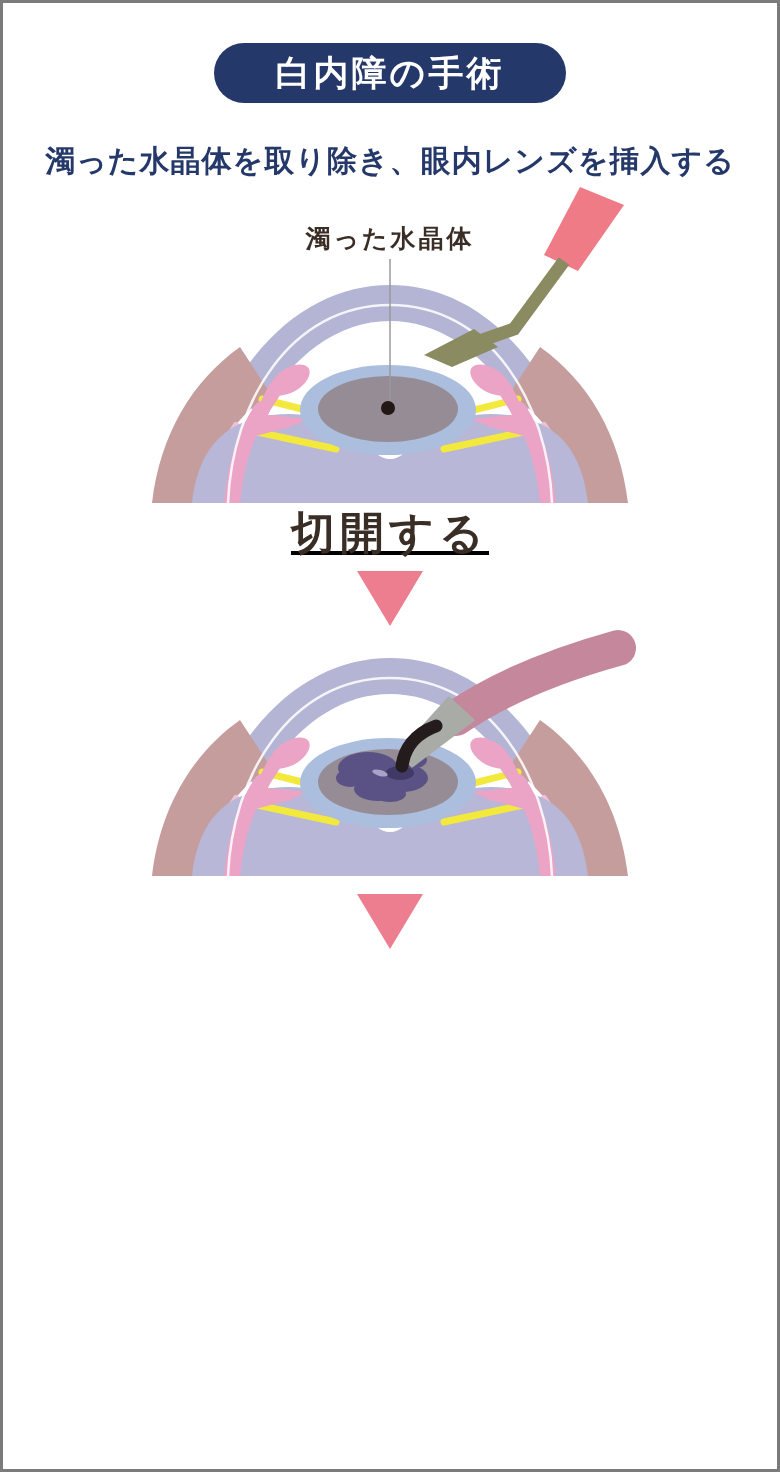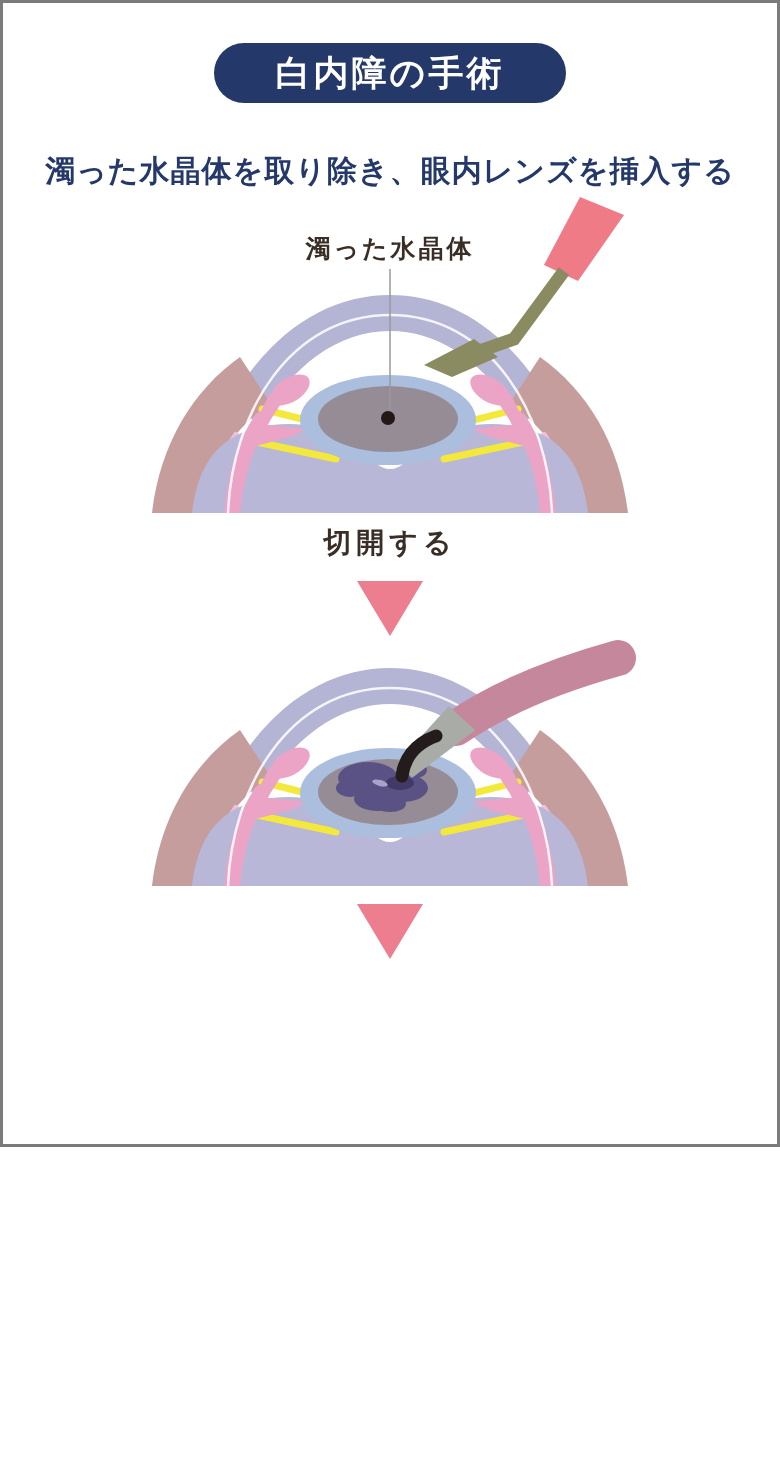--- a/index.html
+++ b/index.html
@@ -9,39 +9,39 @@
     --capsule:#abbedd; --capsule3:#b3b7d7; --cloudyLens:#968c96;
     --vitreous:#b8b7d7; --fragment:#5a5284; --fragmentDark:#413a66; --fragmentLight:#aaa2c8;
     --knifeHandle:#ef7b87; --knifeBlade:#8b8b61;
     --phacoHandle:#c5879b; --phacoSleeve:#a9aba6; --phacoTip:#241c1c;
     --injector:#3d7e91; --injectorTip:#bcd9ee; --iolBlue:#1e90d8;
     --leader:#9a9a9a; --frame:#7b7b7b; --dot:#231815; --badgeText:#ffffff;
   }
   html,body{margin:0;padding:0;background:#fff;}
   body{font-family:"Liberation Sans","DejaVu Sans",sans-serif;}
   .page{
-    width:780px;height:1147px;box-sizing:border-box;
+    width:780px;height:1472px;box-sizing:border-box;
     border:3px solid var(--frame);background:#fff;
     padding-top:40px;overflow:hidden;
   }
   .badge{
     width:fit-content;margin:0 auto;background:var(--navy);color:var(--badgeText);
     font-size:35px;font-weight:bold;letter-spacing:3px;
     line-height:60px;height:60px;padding:0 62px;border-radius:32px;text-align:center;
   }
   .subtitle{
-    margin-top:46px;text-align:center;color:var(--navy);
+    margin-top:36px;text-align:center;color:var(--navy);
     font-size:30px;font-weight:bold;letter-spacing:1px;line-height:44px;
   }
-  figure.step{margin:0;text-align:center;}
+  figure.step{margin:0;text-align:center;text-decoration:underline;}
   .fig1{margin-top:52px;}
   .fig2{margin-top:24px;}
   .fig3{margin-top:18px;}
   figcaption.caption{
-    margin-top:2px;color:var(--ink);font-size:28px;font-weight:bold;
+    margin-top:2px;color:var(--ink);font-size:44px;font-weight:bold;
     letter-spacing:5px;line-height:48px;text-align:center;
   }
   .arrow{
     width:0;height:0;margin:14px auto 0;
     border-left:33px solid transparent;border-right:33px solid transparent;
     border-top:55px solid var(--arrowPink);
   }
   .defs-svg{position:absolute;width:0;height:0;overflow:hidden;}
   
   .sclera{fill:var(--sclera);}

